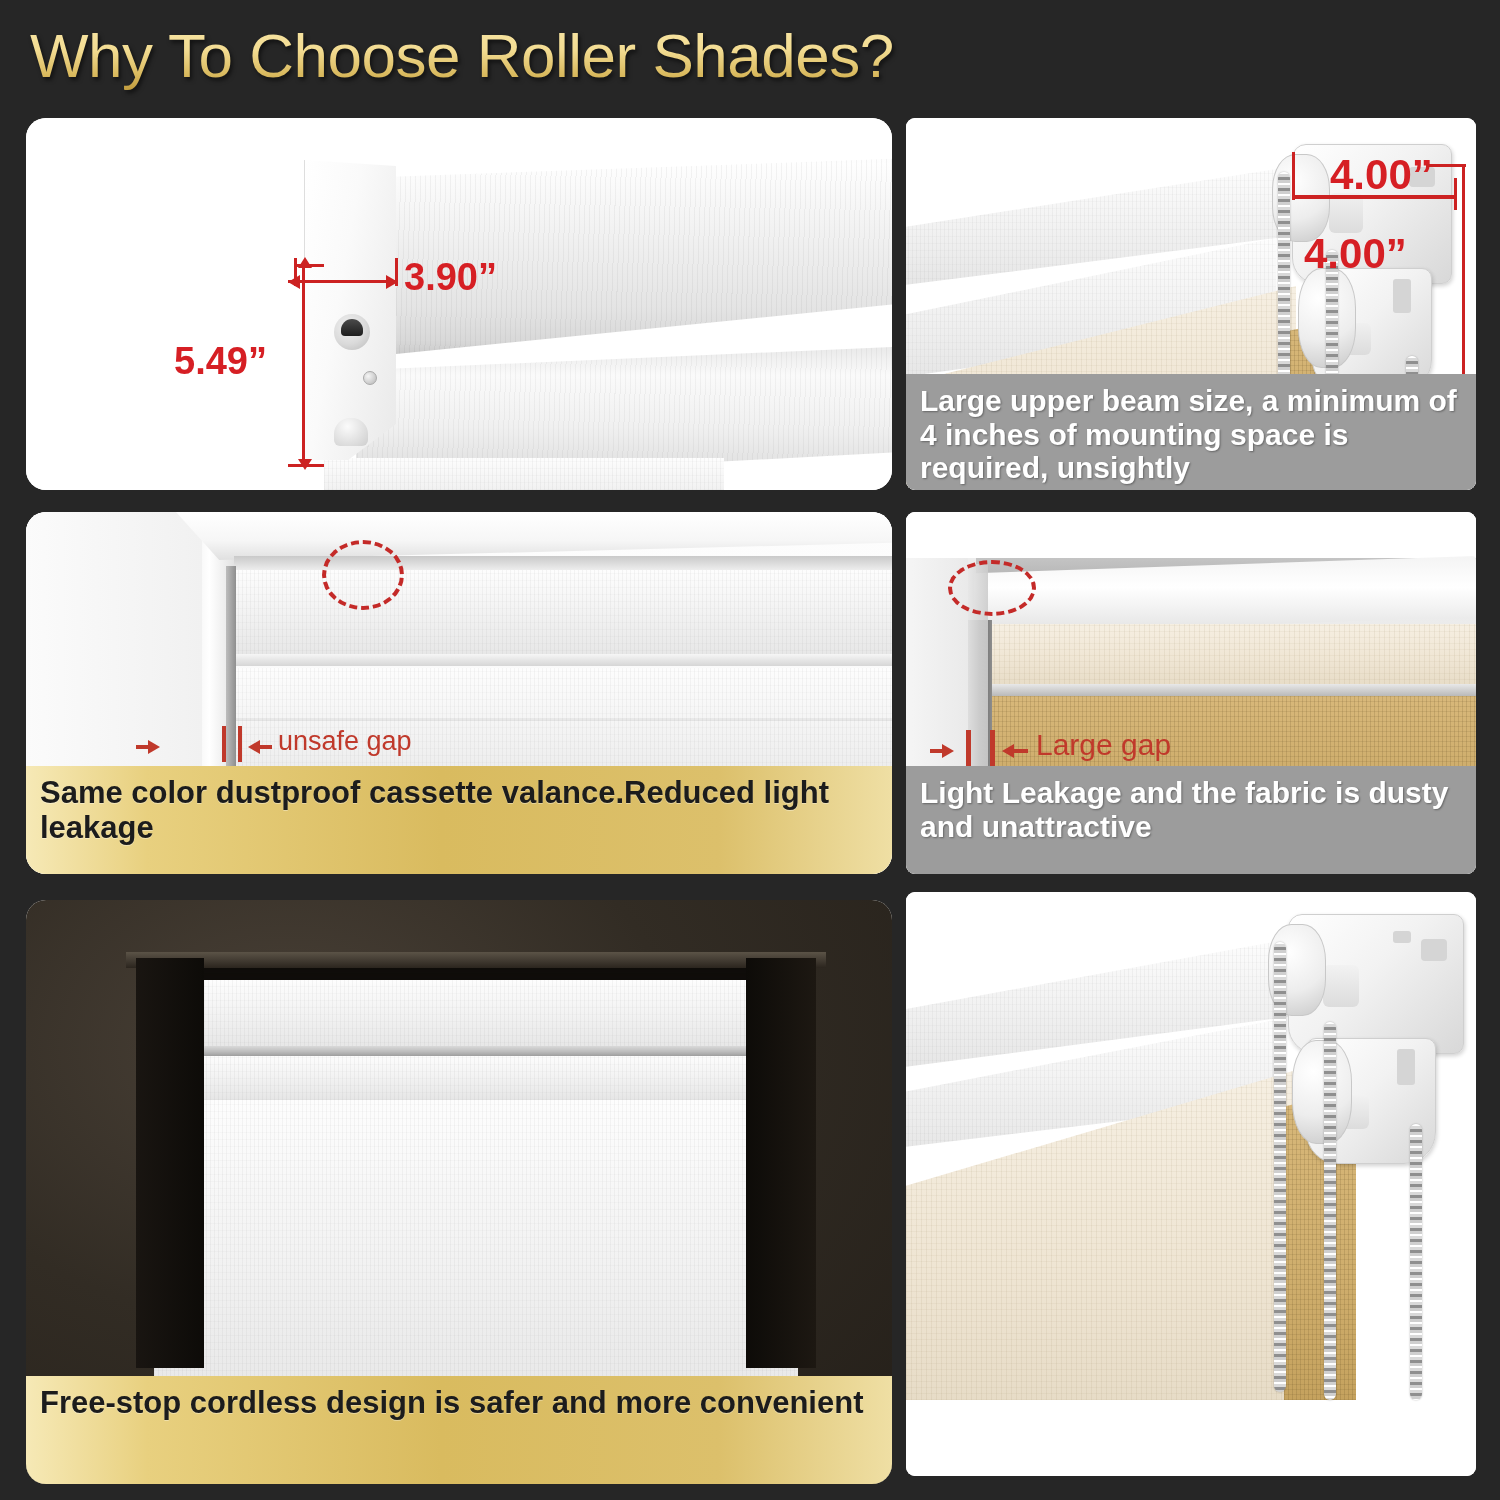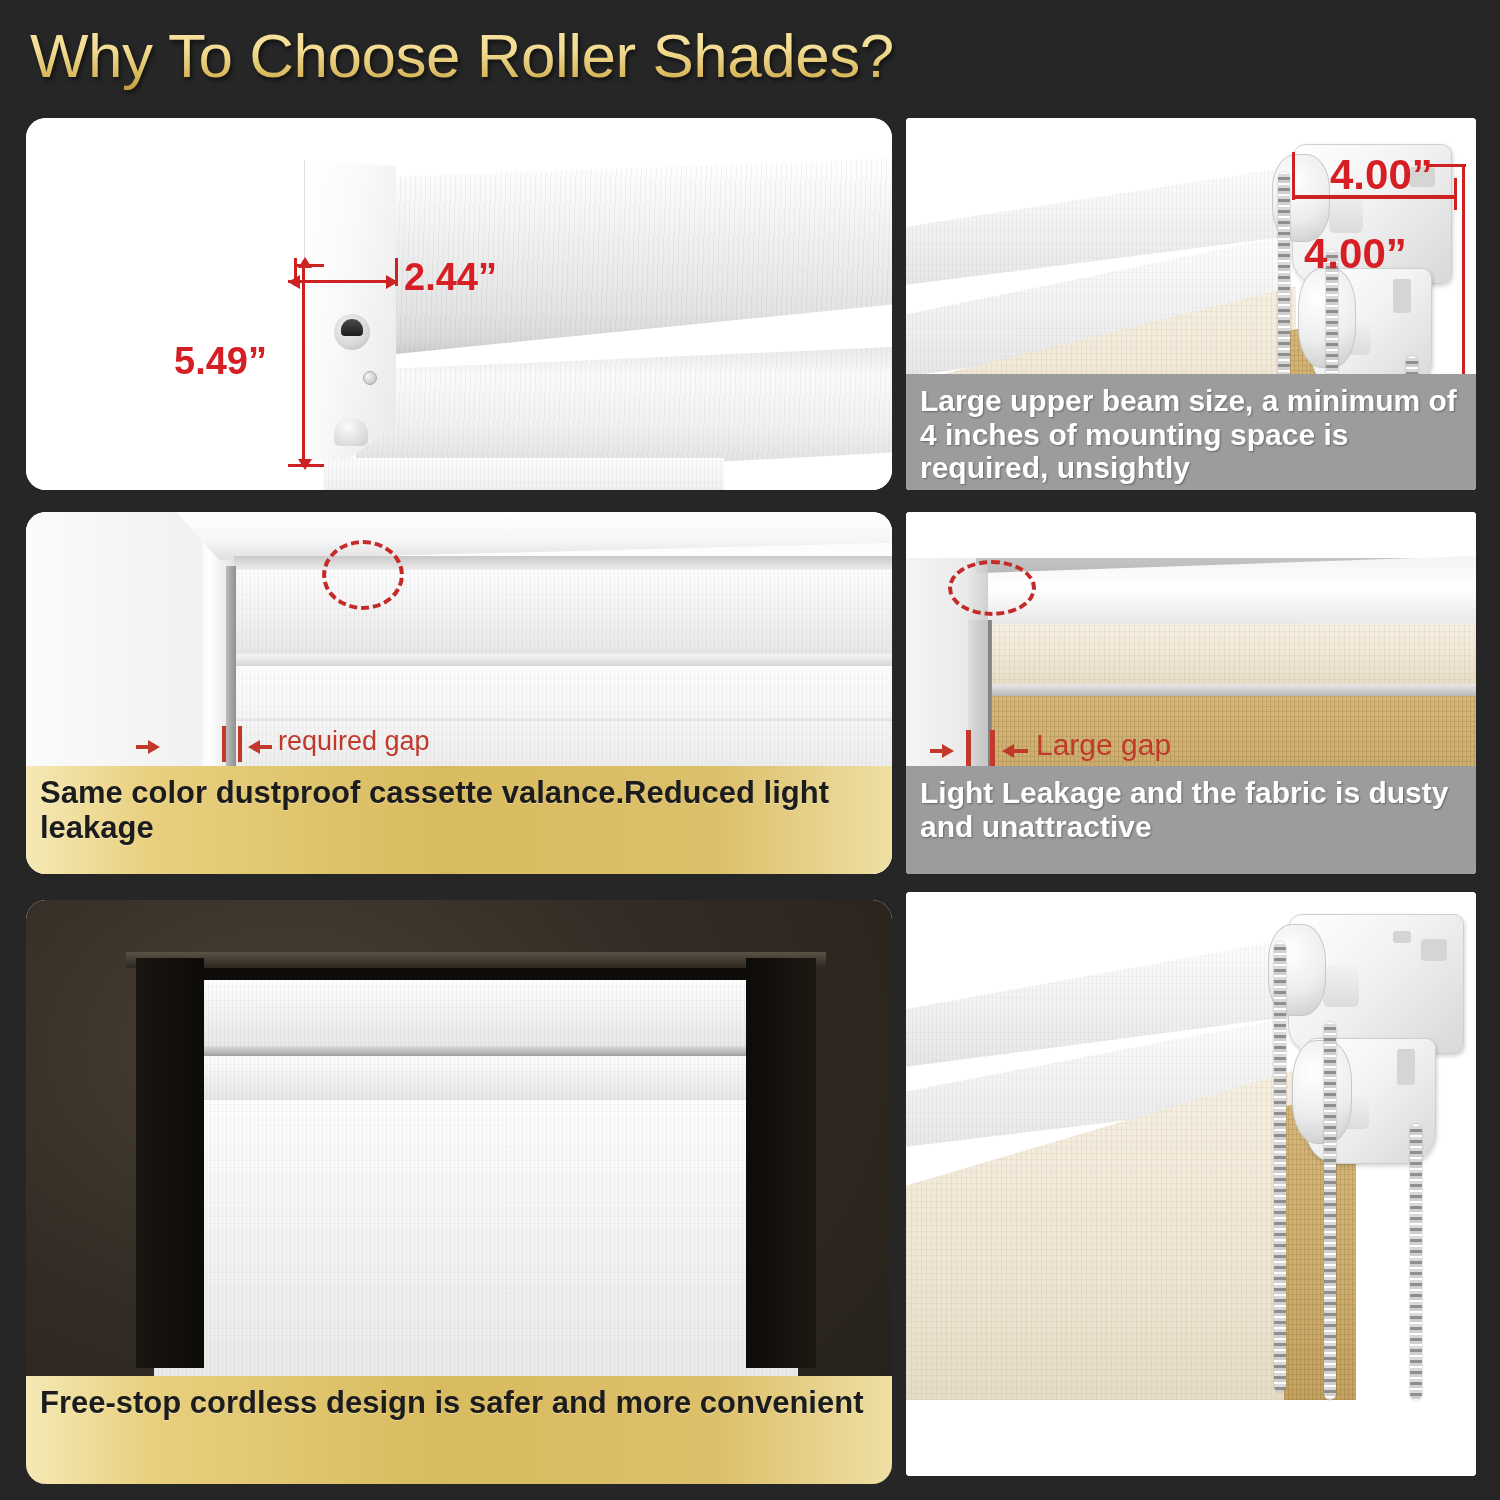--- a/index.html
+++ b/index.html
@@ -21,21 +21,21 @@
     background:linear-gradient(180deg,#f7e6a8 0%,#f3dc92 42%,#d8b85c 78%,#c09a3c 100%);
     -webkit-background-clip:text; background-clip:text;
     color:transparent; -webkit-text-fill-color:transparent;
     filter:drop-shadow(2px 3px 2px rgba(0,0,0,0.55));
     white-space:nowrap;
   }
 
   
   .panel{ position:absolute; overflow:hidden; background:#fff; }
   .panel.left { border-radius:20px; }
-  .panel.right{ border-radius:4px; }
+  .panel.right{ border-radius:9px; }
 
   
   .p1{ left:26px;  top:118px; width:866px;  height:372px; }
   .p2{ left:906px; top:118px; width:570px;  height:372px; }
   .p3{ left:26px;  top:512px; width:866px;  height:362px; }
   .p4{ left:906px; top:512px; width:570px;  height:362px; }
   .p5{ left:26px;  top:900px; width:866px;  height:584px; }
   .p6{ left:906px; top:892px; width:570px;  height:584px; }
 
   .art{ position:absolute; inset:0; }
@@ -168,21 +168,21 @@
 
     <div style="position:absolute;left:308px;top:300px;width:34px;height:28px;border-radius:16px 16px 6px 6px;
        background:radial-gradient(circle at 40% 30%,#fbfbfb,#cdcdcd);"></div>
 
     <div class="dimline" style="left:262px;top:162px;width:8px;height:3px;"></div>
     <div class="dimline" style="left:268px;top:162px;width:104px;height:3px;"></div>
     <div class="arrow left" style="left:262px;top:157px;"></div>
     <div class="arrow right" style="left:360px;top:157px;"></div>
     <div class="dimline" style="left:268px;top:140px;width:3px;height:28px;"></div>
     <div class="dimline" style="left:369px;top:140px;width:3px;height:28px;"></div>
-    <div class="dimtext" style="left:378px;top:138px;font-size:38px;">2.44”</div>
+    <div class="dimtext" style="left:378px;top:138px;font-size:38px;">3.90”</div>
 
     <div class="dimline" style="left:276px;top:146px;width:3px;height:200px;"></div>
     <div class="arrow up" style="left:272px;top:139px;"></div>
     <div class="arrow down" style="left:272px;top:341px;"></div>
     <div class="dimline" style="left:268px;top:146px;width:30px;height:3px;"></div>
     <div class="dimline" style="left:262px;top:346px;width:36px;height:3px;"></div>
     <div class="dimtext" style="left:148px;top:222px;font-size:38px;">5.49”</div>
   </div>
 
 </div>
@@ -264,21 +264,21 @@
        background:linear-gradient(90deg,#bdbdbd,#8f8f8f);"></div>
 
     <div class="dash-ellipse" style="left:296px;top:28px;width:82px;height:70px;"></div>
 
     <div class="arrow right" style="left:122px;top:228px;border-left-color:#c0392b;"></div>
     <div class="dimline" style="left:110px;top:233px;width:16px;height:4px;background:#c0392b;"></div>
     <div class="dimline" style="left:196px;top:214px;width:4px;height:36px;background:#c0392b;"></div>
     <div class="dimline" style="left:212px;top:214px;width:4px;height:36px;background:#c0392b;"></div>
     <div class="arrow left" style="left:222px;top:228px;border-right-color:#c0392b;"></div>
     <div class="dimline" style="left:230px;top:233px;width:16px;height:4px;background:#c0392b;"></div>
-    <div class="gap-label" style="left:252px;top:214px;">required gap</div>
+    <div class="gap-label" style="left:252px;top:214px;">unsafe gap</div>
   </div>
 
   <div class="caption gold cap-tall">Same color dustproof cassette valance.Reduced light leakage</div>
 </div>
 
 <div class="panel right p4">
   <div class="art">
     <div style="position:absolute;inset:0;background:linear-gradient(180deg,#eeeeee,#e6e6e6);"></div>
 
     <div style="position:absolute;left:0;top:0;width:570px;height:46px;background:#ffffff;"></div>

